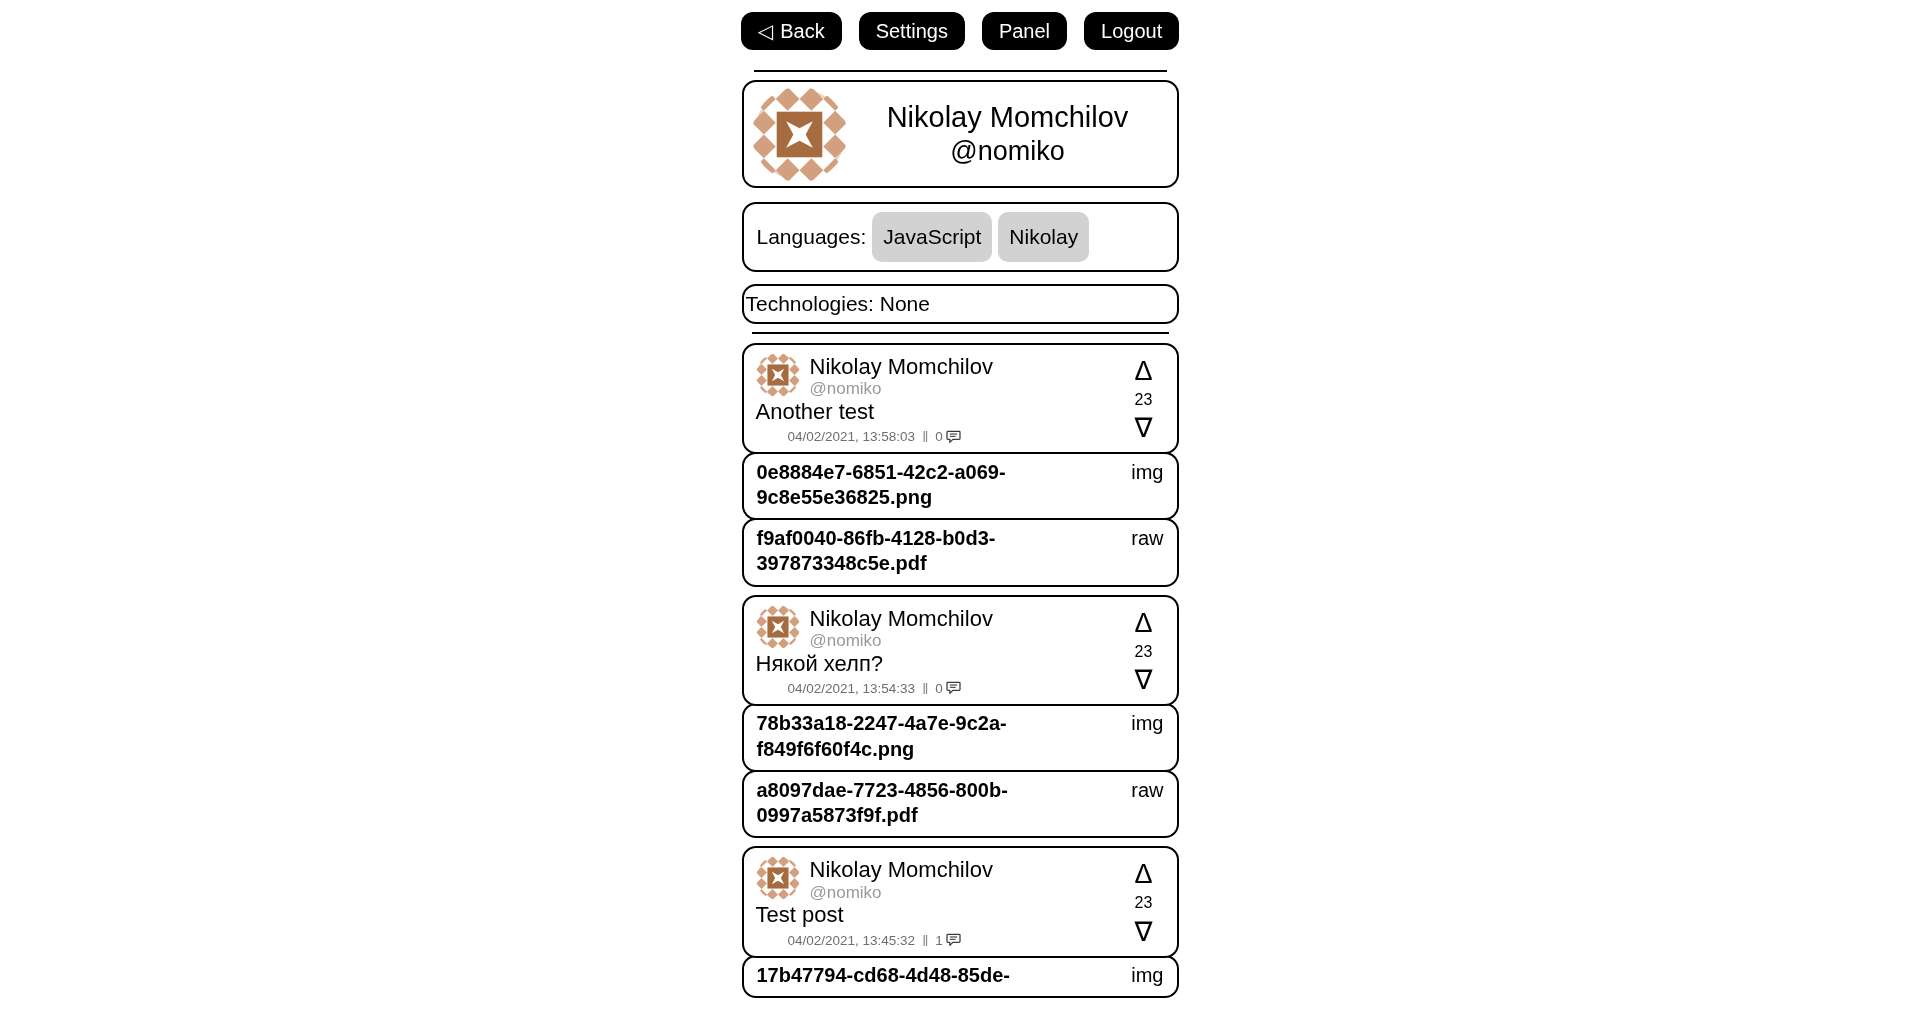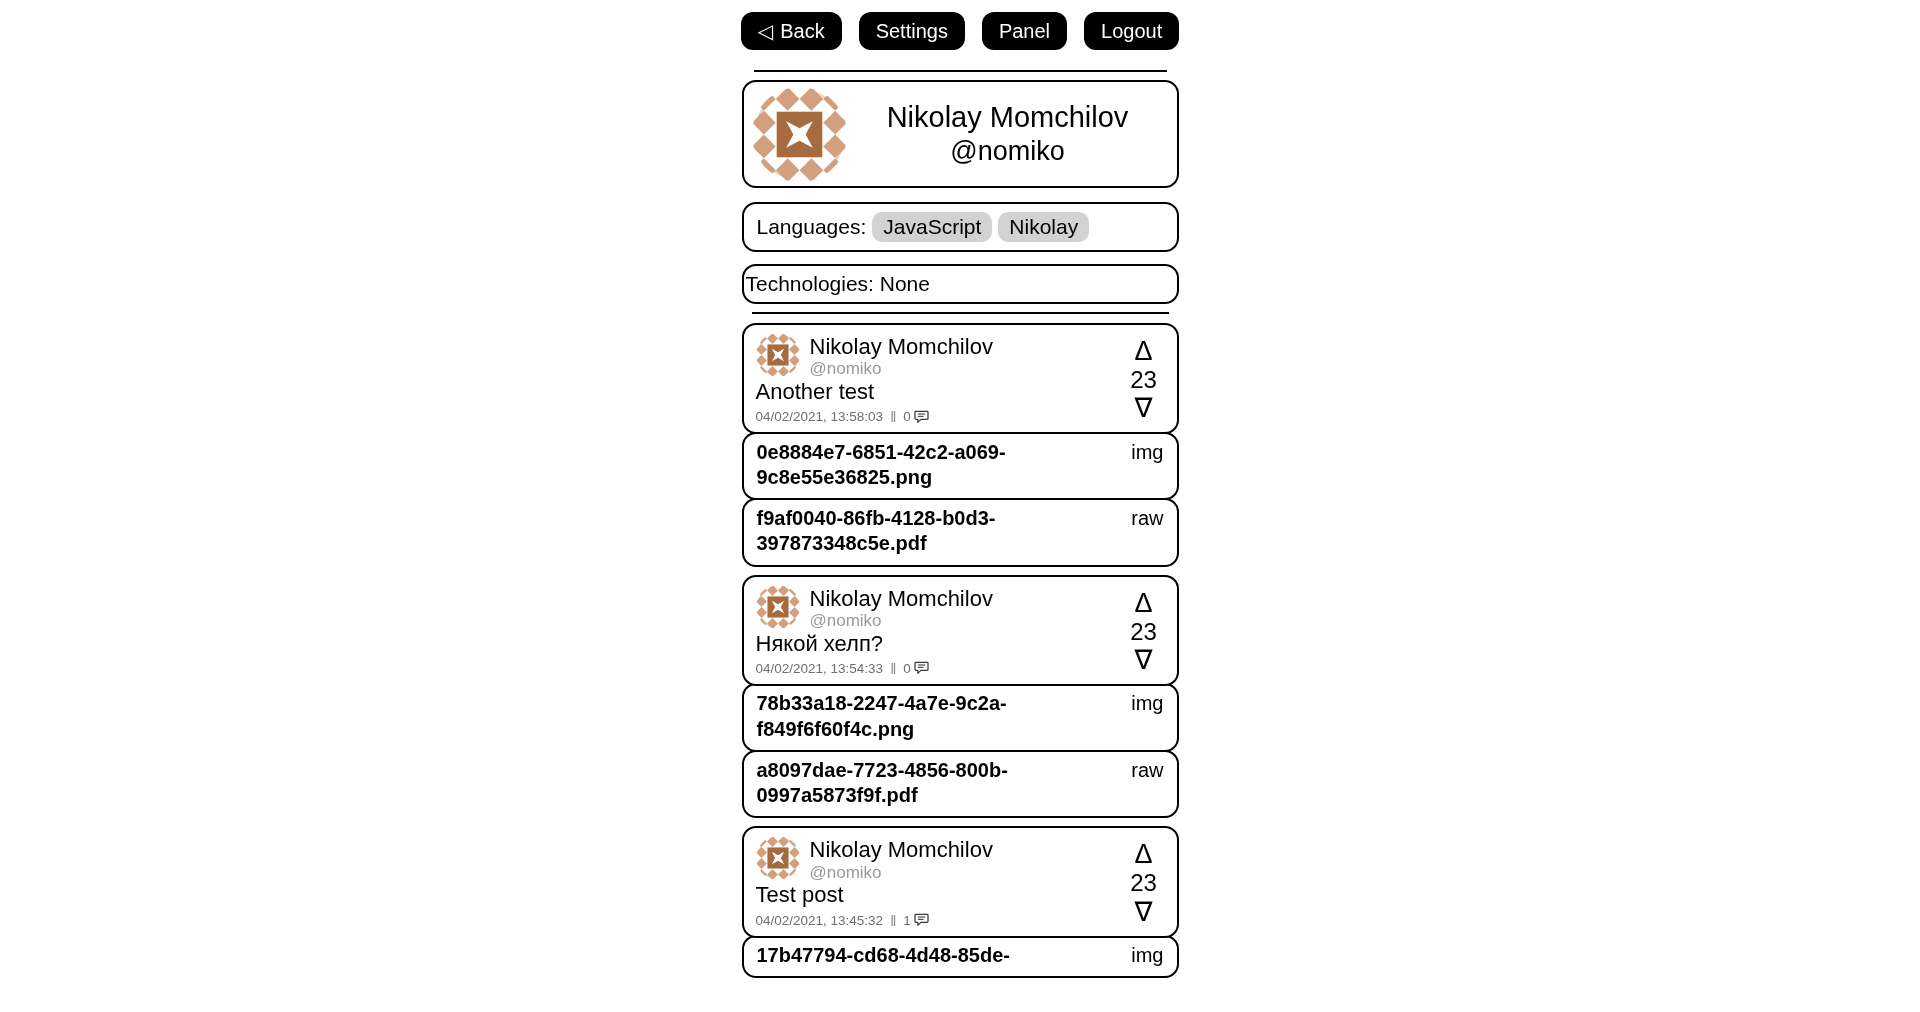--- a/index.html
+++ b/index.html
@@ -30,41 +30,41 @@
   
   .profile-card{display:flex;align-items:center;height:108px;padding:0 8px;margin-bottom:14px;}
   .avatar{display:block;}
   .avatar-lg svg{width:95px;height:95px;display:block;}
   .profile-names{flex:1;text-align:center;line-height:1.2;}
   .profile-name{font-size:29px;}
   .profile-handle{font-size:27px;}
 
   
   .languages-card{display:flex;align-items:center;gap:6px;padding:8px 13px;margin-bottom:12px;font-size:21px;}
-  .tag{background:var(--tag-bg);border-radius:10px;padding:3px 11px;cursor:pointer;}
+  .tag{background:var(--tag-bg);border-radius:10px;padding:13px 11px;cursor:pointer;}
   .tech-card{padding:6px 2px;font-size:21px;}
 
   
   .post-group{margin-bottom:8px;}
   .post-card{display:flex;padding:8px 10px 7px 12px;position:relative;z-index:2;}
   .post-main{flex:1;min-width:0;}
   .post-header{display:flex;gap:10px;align-items:flex-start;}
   .avatar-sm svg{width:44px;height:44px;display:block;}
   .post-author{line-height:1.15;padding-top:1px;}
   .author-name{font-size:22px;}
   .author-handle{font-size:17px;color:var(--handle-gray);}
   .post-title{font-size:22px;margin-top:0;line-height:1.15;}
-  .post-meta{display:flex;align-items:center;gap:7px;color:var(--timestamp-gray);font-size:13.5px;margin-top:4px;}
+  .post-meta{display:flex;align-items:center;gap:7px;color:var(--timestamp-gray);font-size:13.5px;margin-top:4px;margin-left:32px;}
   .meta-sep{font-size:15px;color:#8a8a8a;}
   .comment-wrap{display:inline-flex;align-items:center;gap:3px;}
   .comment-icon svg{width:15px;height:14px;display:block;}
   .vote-col{display:flex;flex-direction:column;align-items:center;justify-content:space-between;
     padding:5px 4px 3px;width:46px;}
   .vote-glyph{font-size:27px;line-height:1;cursor:pointer;}
-  .vote-count{font-size:24px;line-height:1;}
+  .vote-count{font-size:16px;line-height:1;}
 
   
   .attachment{display:flex;justify-content:space-between;gap:12px;padding:6px 13px 8px;
     margin-top:-2.5px;font-size:20px;line-height:1.27;cursor:pointer;position:relative;z-index:1;}
   .attachment-name{max-width:300px;word-wrap:break-word;font-weight:bold;}
   .attachment-type{white-space:nowrap;}
 
   .svg-defs{position:absolute;width:0;height:0;overflow:hidden;}
   .av-mid{fill:var(--avatar-mid);}
   .av-dark{fill:var(--avatar-dark);}

